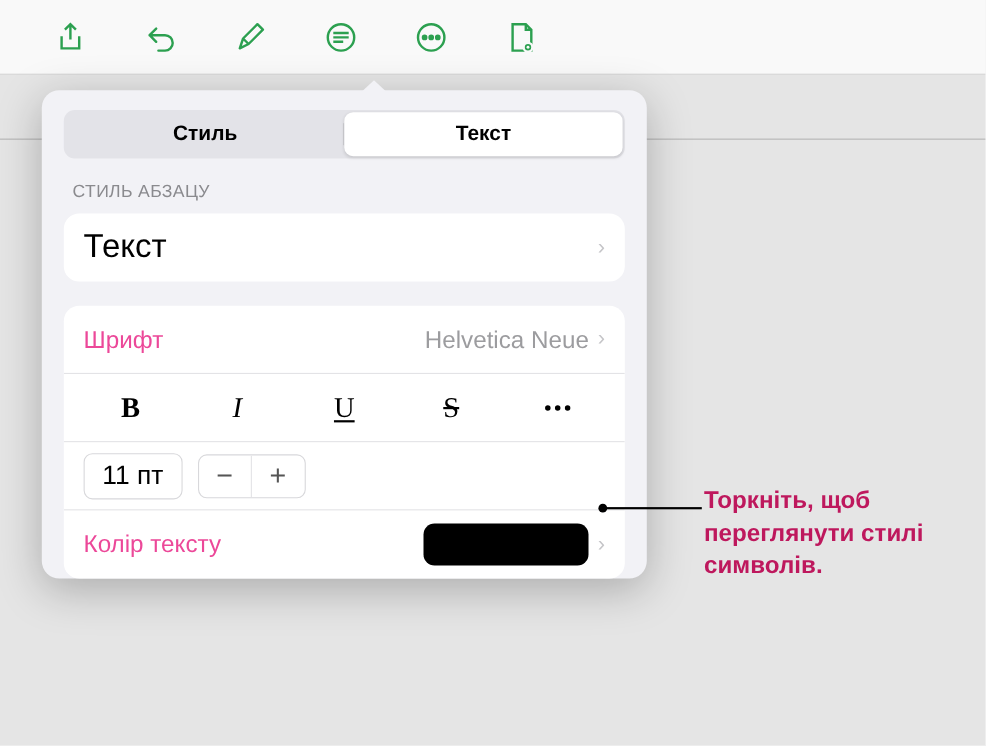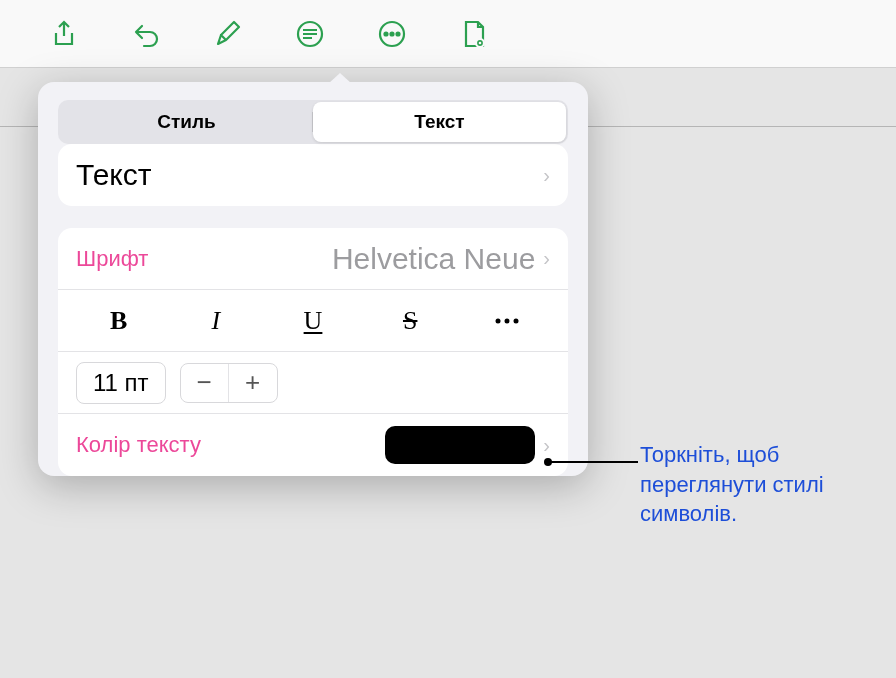--- a/index.html
+++ b/index.html
@@ -136,21 +136,21 @@
       font-size: 24px;
       color: #000;
       flex: 1;
     }
     .row-label {
       font-size: 22px;
       color: #ec4899;
       flex: 1;
     }
     .row-value {
-      font-size: 30px;
+      font-size: 22px;
       color: #9c9c9f;
       margin-right: 8px;
     }
     .chevron {
       color: #c5c5c8;
       font-size: 20px;
     }
     .paragraph-row .row-title {
       font-size: 30px;
       padding: 8px 0;
@@ -214,22 +214,23 @@
       background: #000;
       border-radius: 10px;
       margin-right: 8px;
     }
     .callout {
       position: absolute;
       left: 640px;
       top: 440px;
       width: 240px;
       font-size: 22px;
-      color: #1d4ed8;
+      color: #be185d;
       line-height: 1.35;
+      font-weight: bold;
     }
     .callout-line {
       position: absolute;
       left: 548px;
       top: 461px;
       width: 90px;
       height: 2px;
       background: #000;
     }
     .callout-line::before {
@@ -290,20 +291,21 @@
 
 <div class="content-bg"></div>
 <div class="content-line"></div>
 
 <div class="popover">
   <div class="segmented">
     <div class="segment">Стиль</div>
     <div class="segment selected">Текст</div>
   </div>
 
+  <div class="section-header">СТИЛЬ АБЗАЦУ</div>
 
   <div class="card">
     <div class="row paragraph-row">
       <div class="row-title">Текст</div>
       <span class="chevron">›</span>
     </div>
   </div>
 
   <div class="spacer"></div>
 

